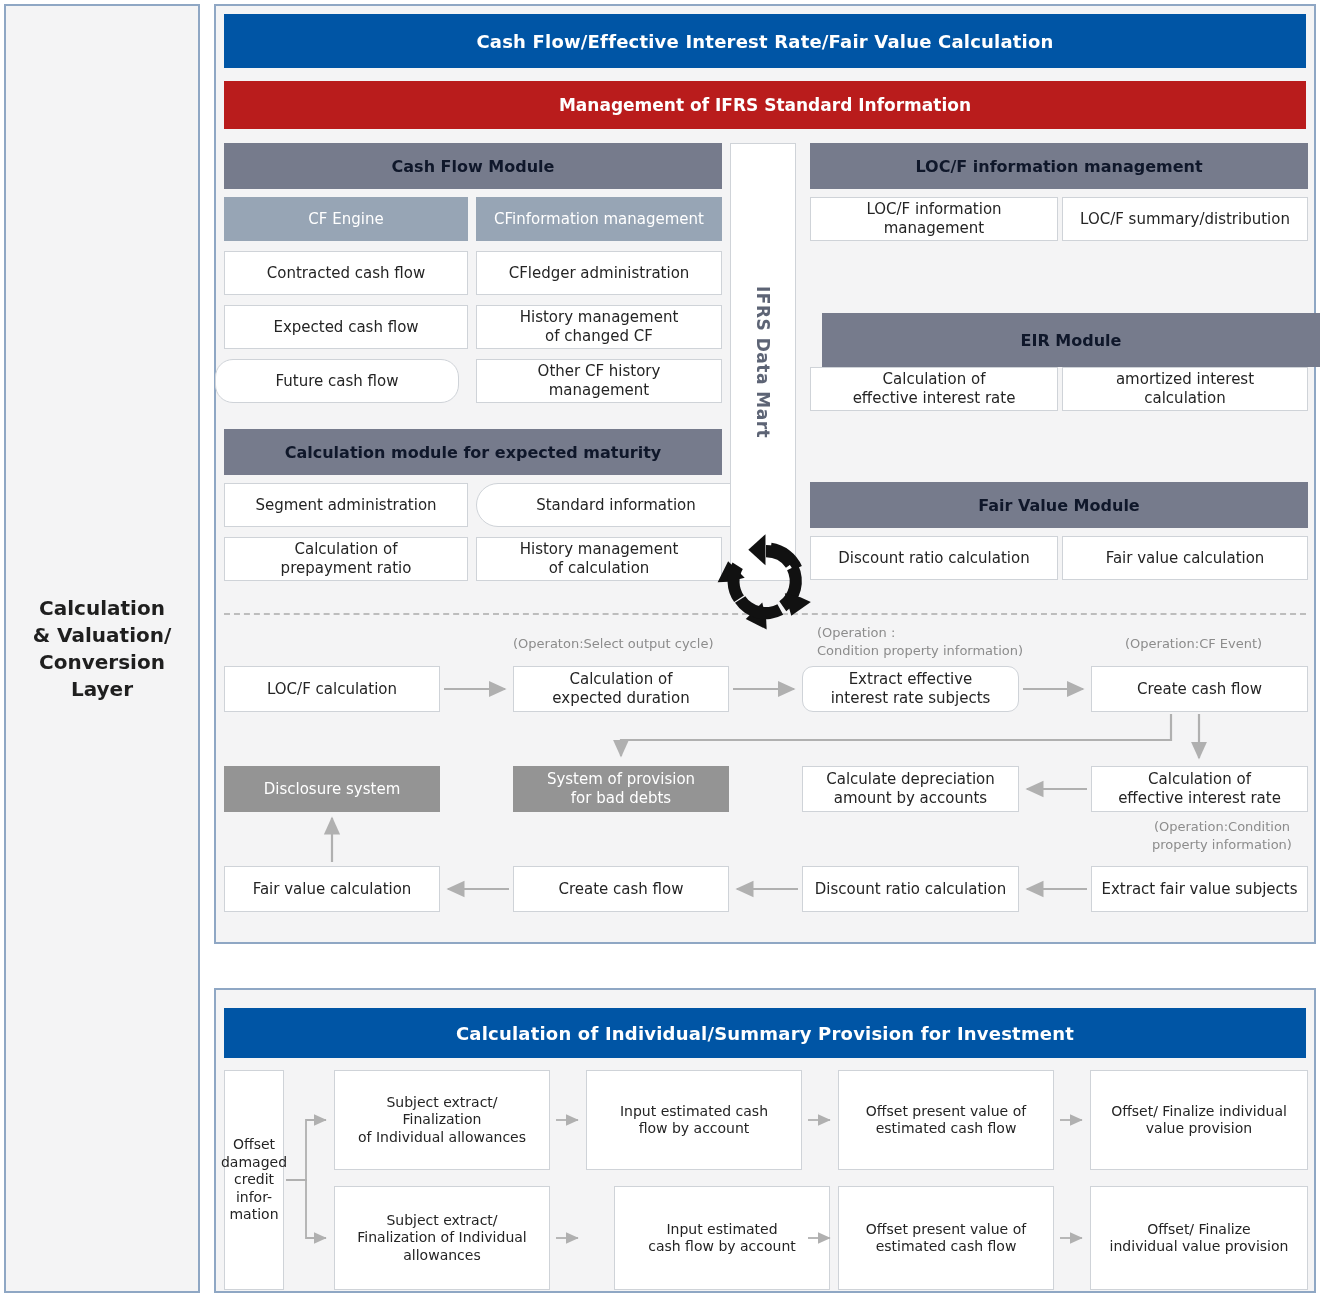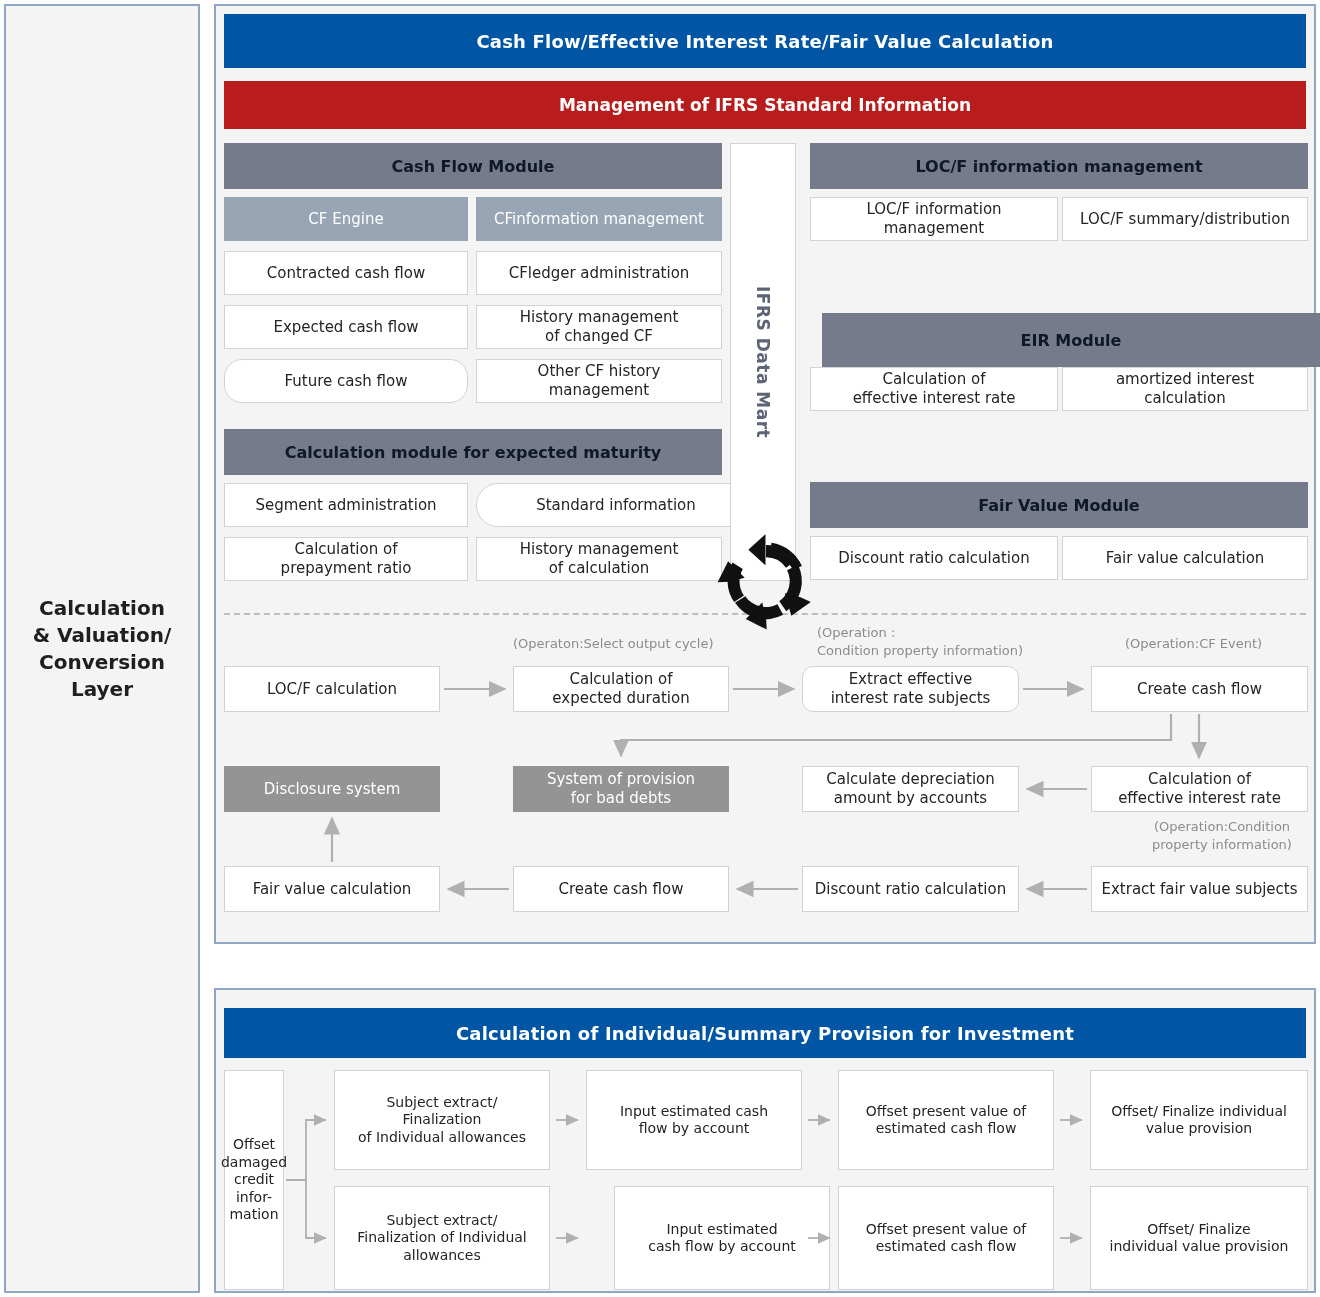--- a/index.html
+++ b/index.html
@@ -109,21 +109,21 @@
 
   <div class="banner-slate" style="left:224px;top:81px;width:1082px;height:48px;">Management of IFRS Standard Information</div>
 
   <div class="mod-head" style="left:224px;top:143px;width:498px;height:46px;">Cash Flow Module</div>
 
   <div class="sub-head" style="left:224px;top:197px;width:244px;height:44px;">CF Engine</div>
   <div class="sub-head" style="left:476px;top:197px;width:246px;height:44px;">CFinformation management</div>
 
   <div class="cell" style="left:224px;top:251px;width:244px;height:44px;">Contracted cash flow</div>
   <div class="cell" style="left:224px;top:305px;width:244px;height:44px;">Expected cash flow</div>
-  <div class="cell" style="left:224px;top:359px;width:244px;height:44px;border-radius:18px;">Future cash flow</div>
+  <div class="cell" style="left:215px;top:359px;width:244px;height:44px;border-radius:18px;">Future cash flow</div>
 
   <div class="cell" style="left:476px;top:251px;width:246px;height:44px;">CFledger administration</div>
   <div class="cell" style="left:476px;top:305px;width:246px;height:44px;">History management<br>of changed CF</div>
   <div class="cell" style="left:476px;top:359px;width:246px;height:44px;">Other CF history<br>management</div>
 
   <div class="mod-head" style="left:224px;top:429px;width:498px;height:46px;">Calculation module for expected maturity</div>
 
   <div class="cell" style="left:224px;top:483px;width:244px;height:44px;">Segment administration</div>
   <div class="cell" style="left:476px;top:483px;width:280px;height:44px;border-radius:22px;">Standard information</div>
   <div class="cell" style="left:224px;top:537px;width:244px;height:44px;">Calculation of<br>prepayment ratio</div>

